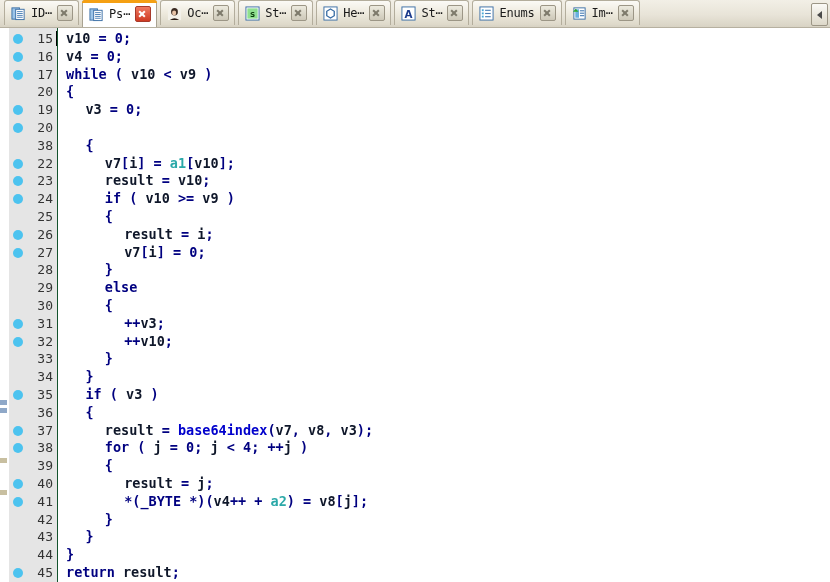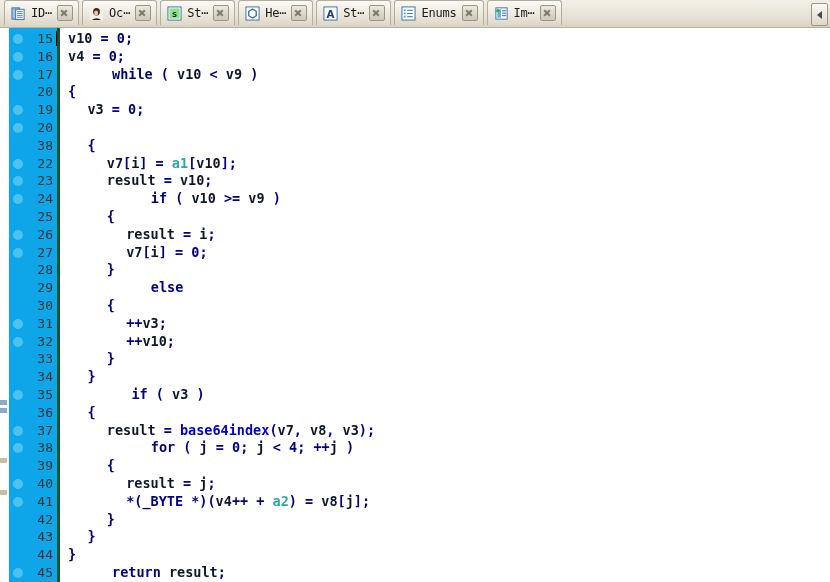--- a/index.html
+++ b/index.html
@@ -110,22 +110,22 @@
     position: relative;
   }
   .mark {
     position: absolute;
     left: 0; width: 7px; height: 5px;
   }
   #gutter {
     flex: 0 0 48px;
     width: 48px;
     position: relative;
-    background: #0ea5e9;
-    border-right: 3px solid #14532d;
+    background: #e5e5e5;
+    border-right: 1px solid #14532d;
   }
   .bp {
     position: absolute;
     left: 4px;
     width: 10px; height: 10px;
     border-radius: 50%;
     background: #4cc3ef;
   }
   .lineno {
     position: absolute;
@@ -146,21 +146,21 @@
   .codeline {
     position: absolute;
     left: 8px;
     font-family: "DejaVu Sans Mono", monospace;
     font-size: 13.5px;
     font-weight: bold;
     line-height: 17.8px;
     white-space: pre;
     color: #1a1a8c;
   }
-  .kw   { color: #000080; margin-left: 44px; }
+  .kw   { color: #000080; }
   .var  { color: #0f172a; }
   .arg  { color: #2aa8a8; }
   .num  { color: #000080; }
   .fn   { color: #0000cc; }
   .pn   { color: #000080; }
   .ty   { color: #000080; }
 
   #caret {
     position: absolute;
     width: 1px;
@@ -174,20 +174,32 @@
     <div class="tab">
       <svg viewBox="0 0 16 16" class="tab-icon">
         <rect x="1" y="2" width="8" height="12" fill="#9cc4e8" stroke="#3a6ea5" stroke-width="1"></rect>
         <rect x="5" y="3.5" width="9" height="11" fill="#ffffff" stroke="#3a6ea5" stroke-width="1"></rect>
         <rect x="6.5" y="5.5" width="6" height="1" fill="#4a7fb5"></rect>
         <rect x="6.5" y="7.5" width="6" height="1" fill="#4a7fb5"></rect>
         <rect x="6.5" y="9.5" width="6" height="1" fill="#4a7fb5"></rect>
         <rect x="6.5" y="11.5" width="6" height="1" fill="#4a7fb5"></rect>
       </svg>
       <span class="tab-label">ID⋯</span>
+      <span class="tab-close"></span>
+    </div>
+    <div class="tab active">
+      <svg viewBox="0 0 16 16" class="tab-icon">
+        <rect x="1" y="2" width="8" height="12" fill="#9cc4e8" stroke="#3a6ea5" stroke-width="1"></rect>
+        <rect x="5" y="3.5" width="9" height="11" fill="#ffffff" stroke="#3a6ea5" stroke-width="1"></rect>
+        <rect x="6.5" y="5.5" width="6" height="1" fill="#4a7fb5"></rect>
+        <rect x="6.5" y="7.5" width="6" height="1" fill="#4a7fb5"></rect>
+        <rect x="6.5" y="9.5" width="6" height="1" fill="#4a7fb5"></rect>
+        <rect x="6.5" y="11.5" width="6" height="1" fill="#4a7fb5"></rect>
+      </svg>
+      <span class="tab-label">Ps⋯</span>
       <span class="tab-close"></span>
     </div>
     <div class="tab">
       <svg viewBox="0 0 16 16" class="tab-icon">
         <rect x="1" y="1" width="14" height="14" fill="#f3f1ea"></rect>
         <ellipse cx="8" cy="6" rx="3.6" ry="4" fill="#3a2a22"></ellipse>
         <ellipse cx="7.6" cy="7.4" rx="2.2" ry="2.6" fill="#e8c4a8"></ellipse>
         <path d="M3 15 q5 -4 10 0 z" fill="#2a1c16"></path>
       </svg>
       <span class="tab-label">Oc⋯</span>

